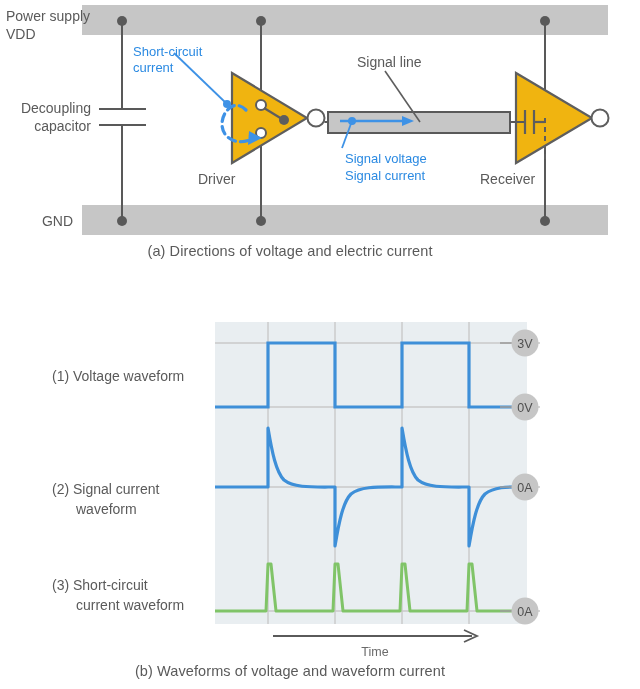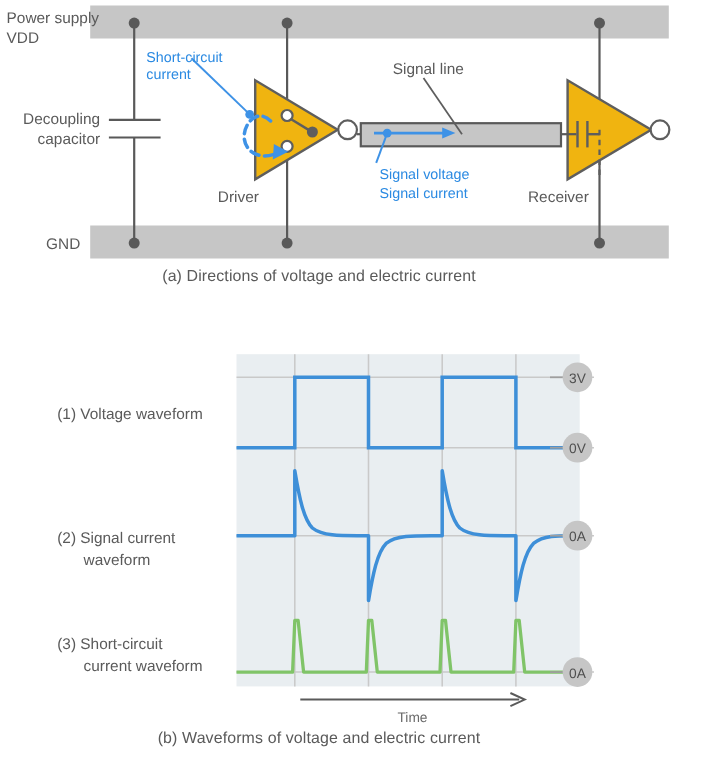--- a/index.html
+++ b/index.html
@@ -145,13 +145,13 @@
 
   <text class="lbl" x="52" y="590">(3) Short-circuit</text>
   <text class="lbl" x="76" y="610">current waveform</text>
 
   <line x1="273" y1="636" x2="472" y2="636" stroke="#5a5a5a" stroke-width="1.8"></line>
   <polyline points="464,630 477,636 464,642" fill="none" stroke="#5a5a5a" stroke-width="1.8"></polyline>
   <text class="lbl-sm" x="375" y="656" text-anchor="middle">Time</text>
 </svg>
 
 <div class="cap" id="caption-a">(a) Directions of voltage and electric current</div>
-<div class="cap" id="caption-b">(b) Waveforms of voltage and electric current</div>
+<div class="cap" id="caption-b">(b) Waveforms of voltage and waveform current</div>
 
 </body></html>

